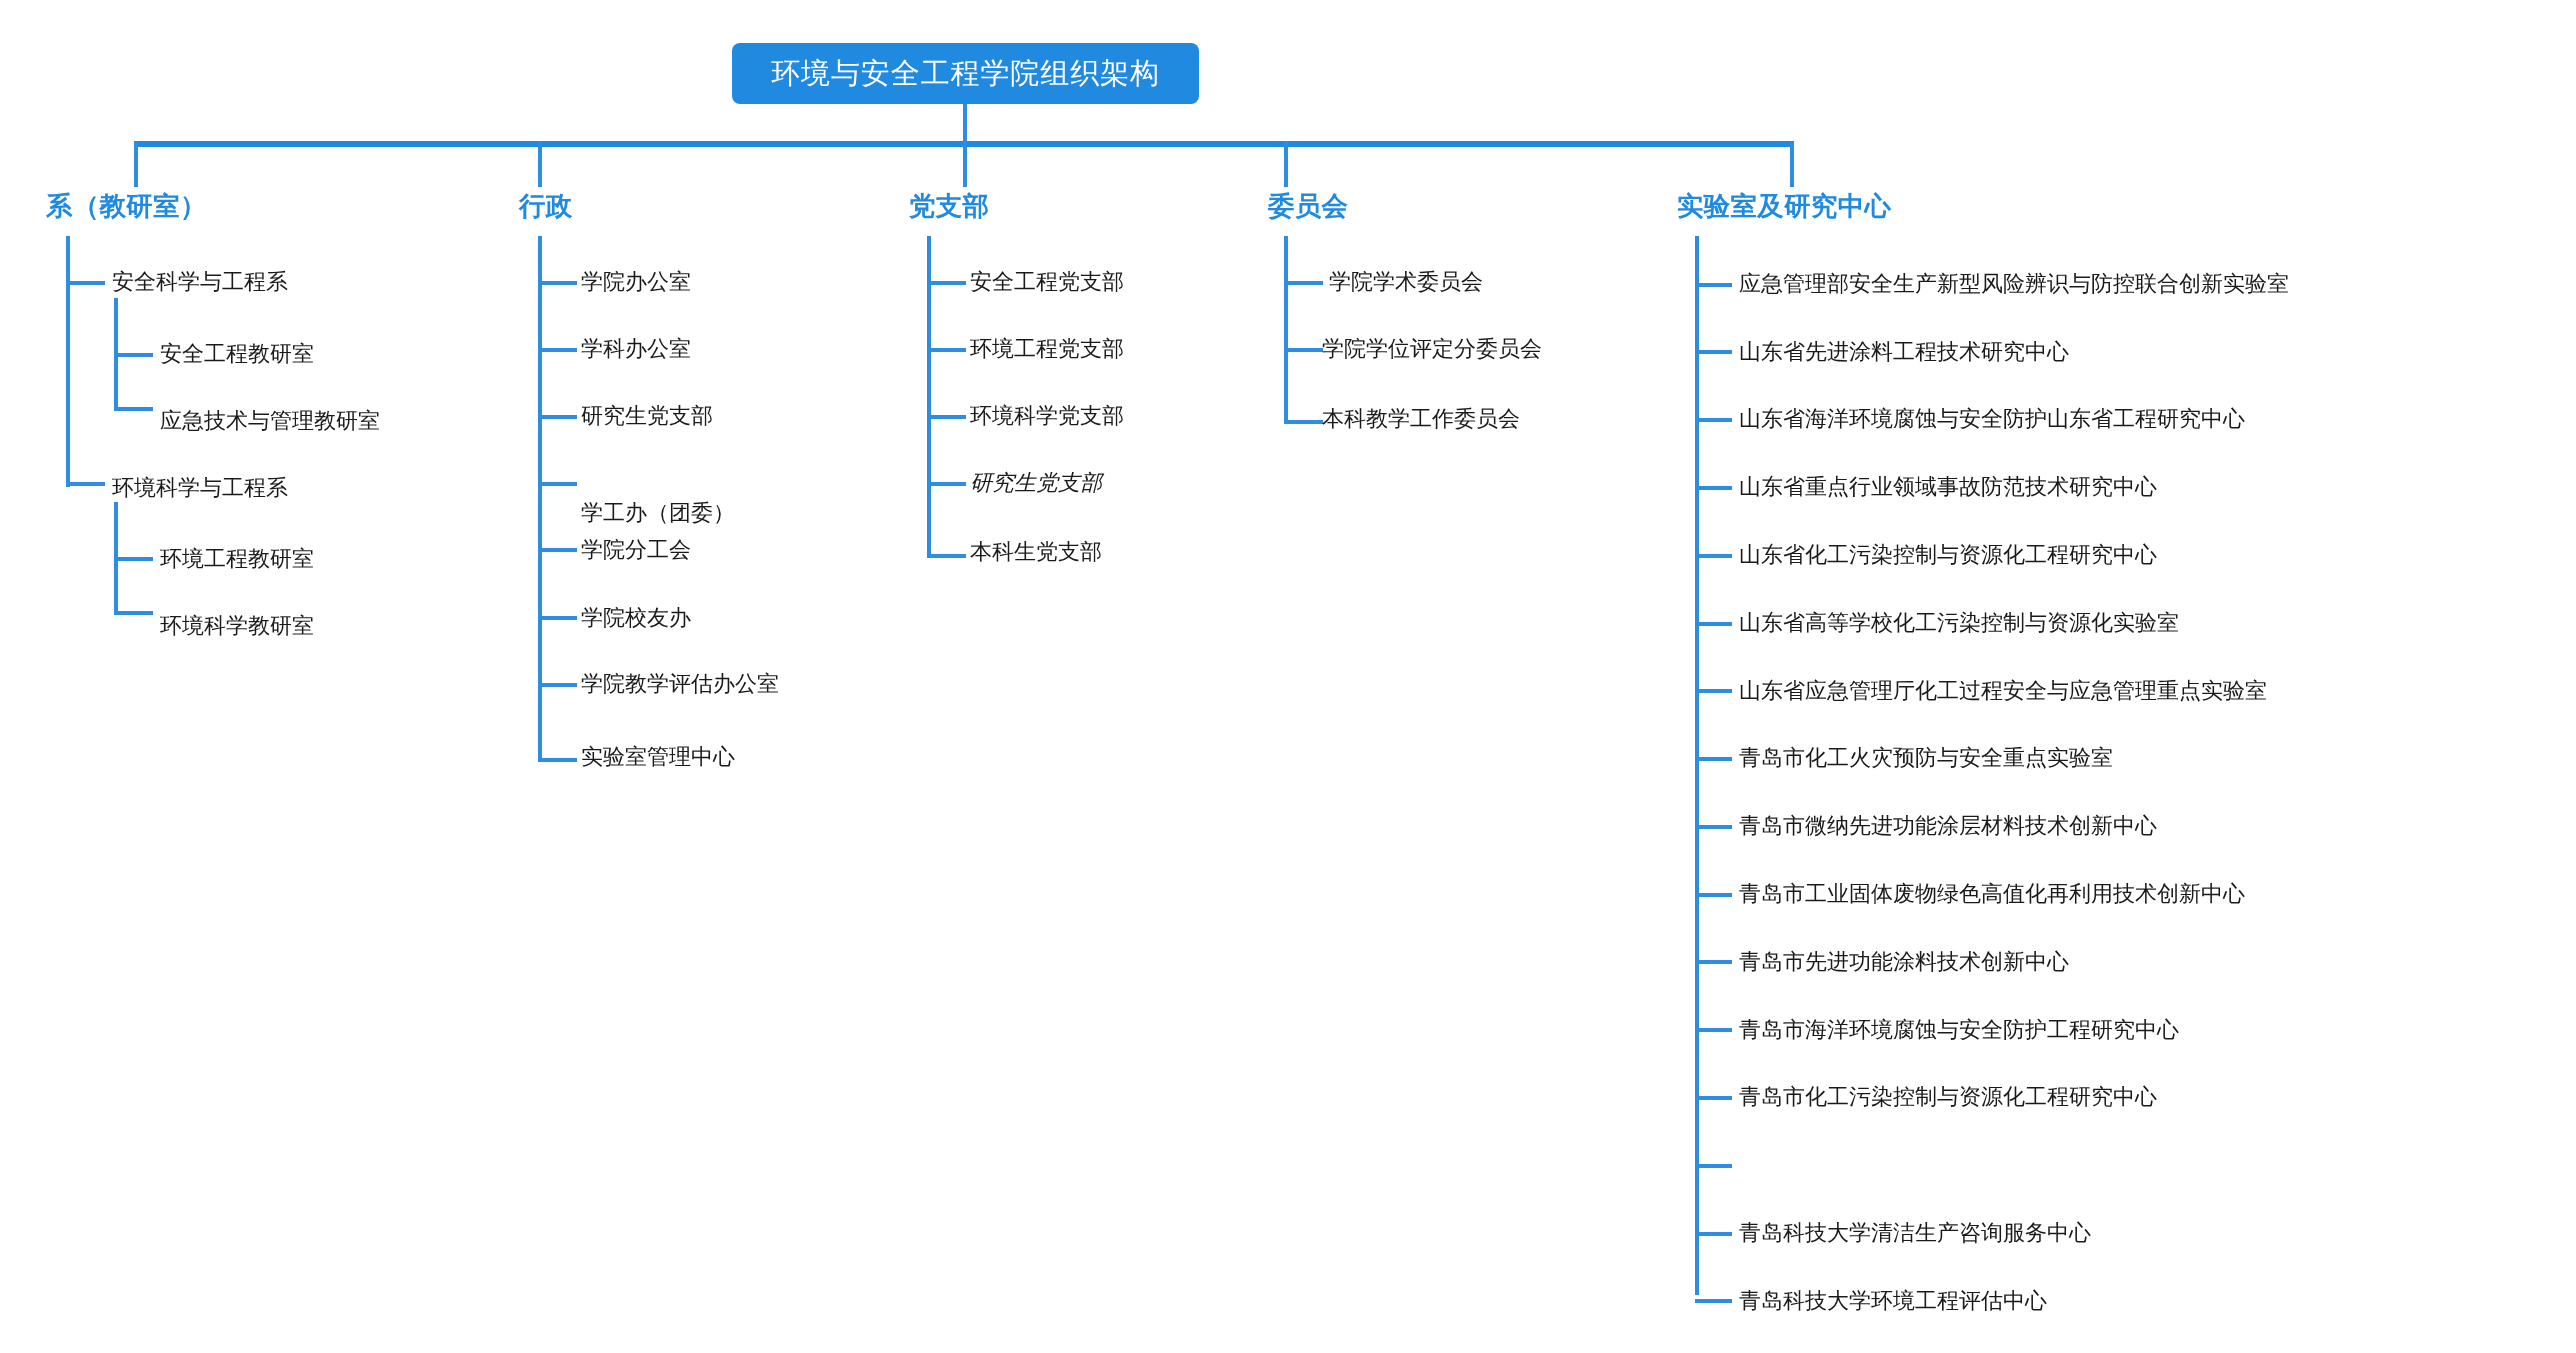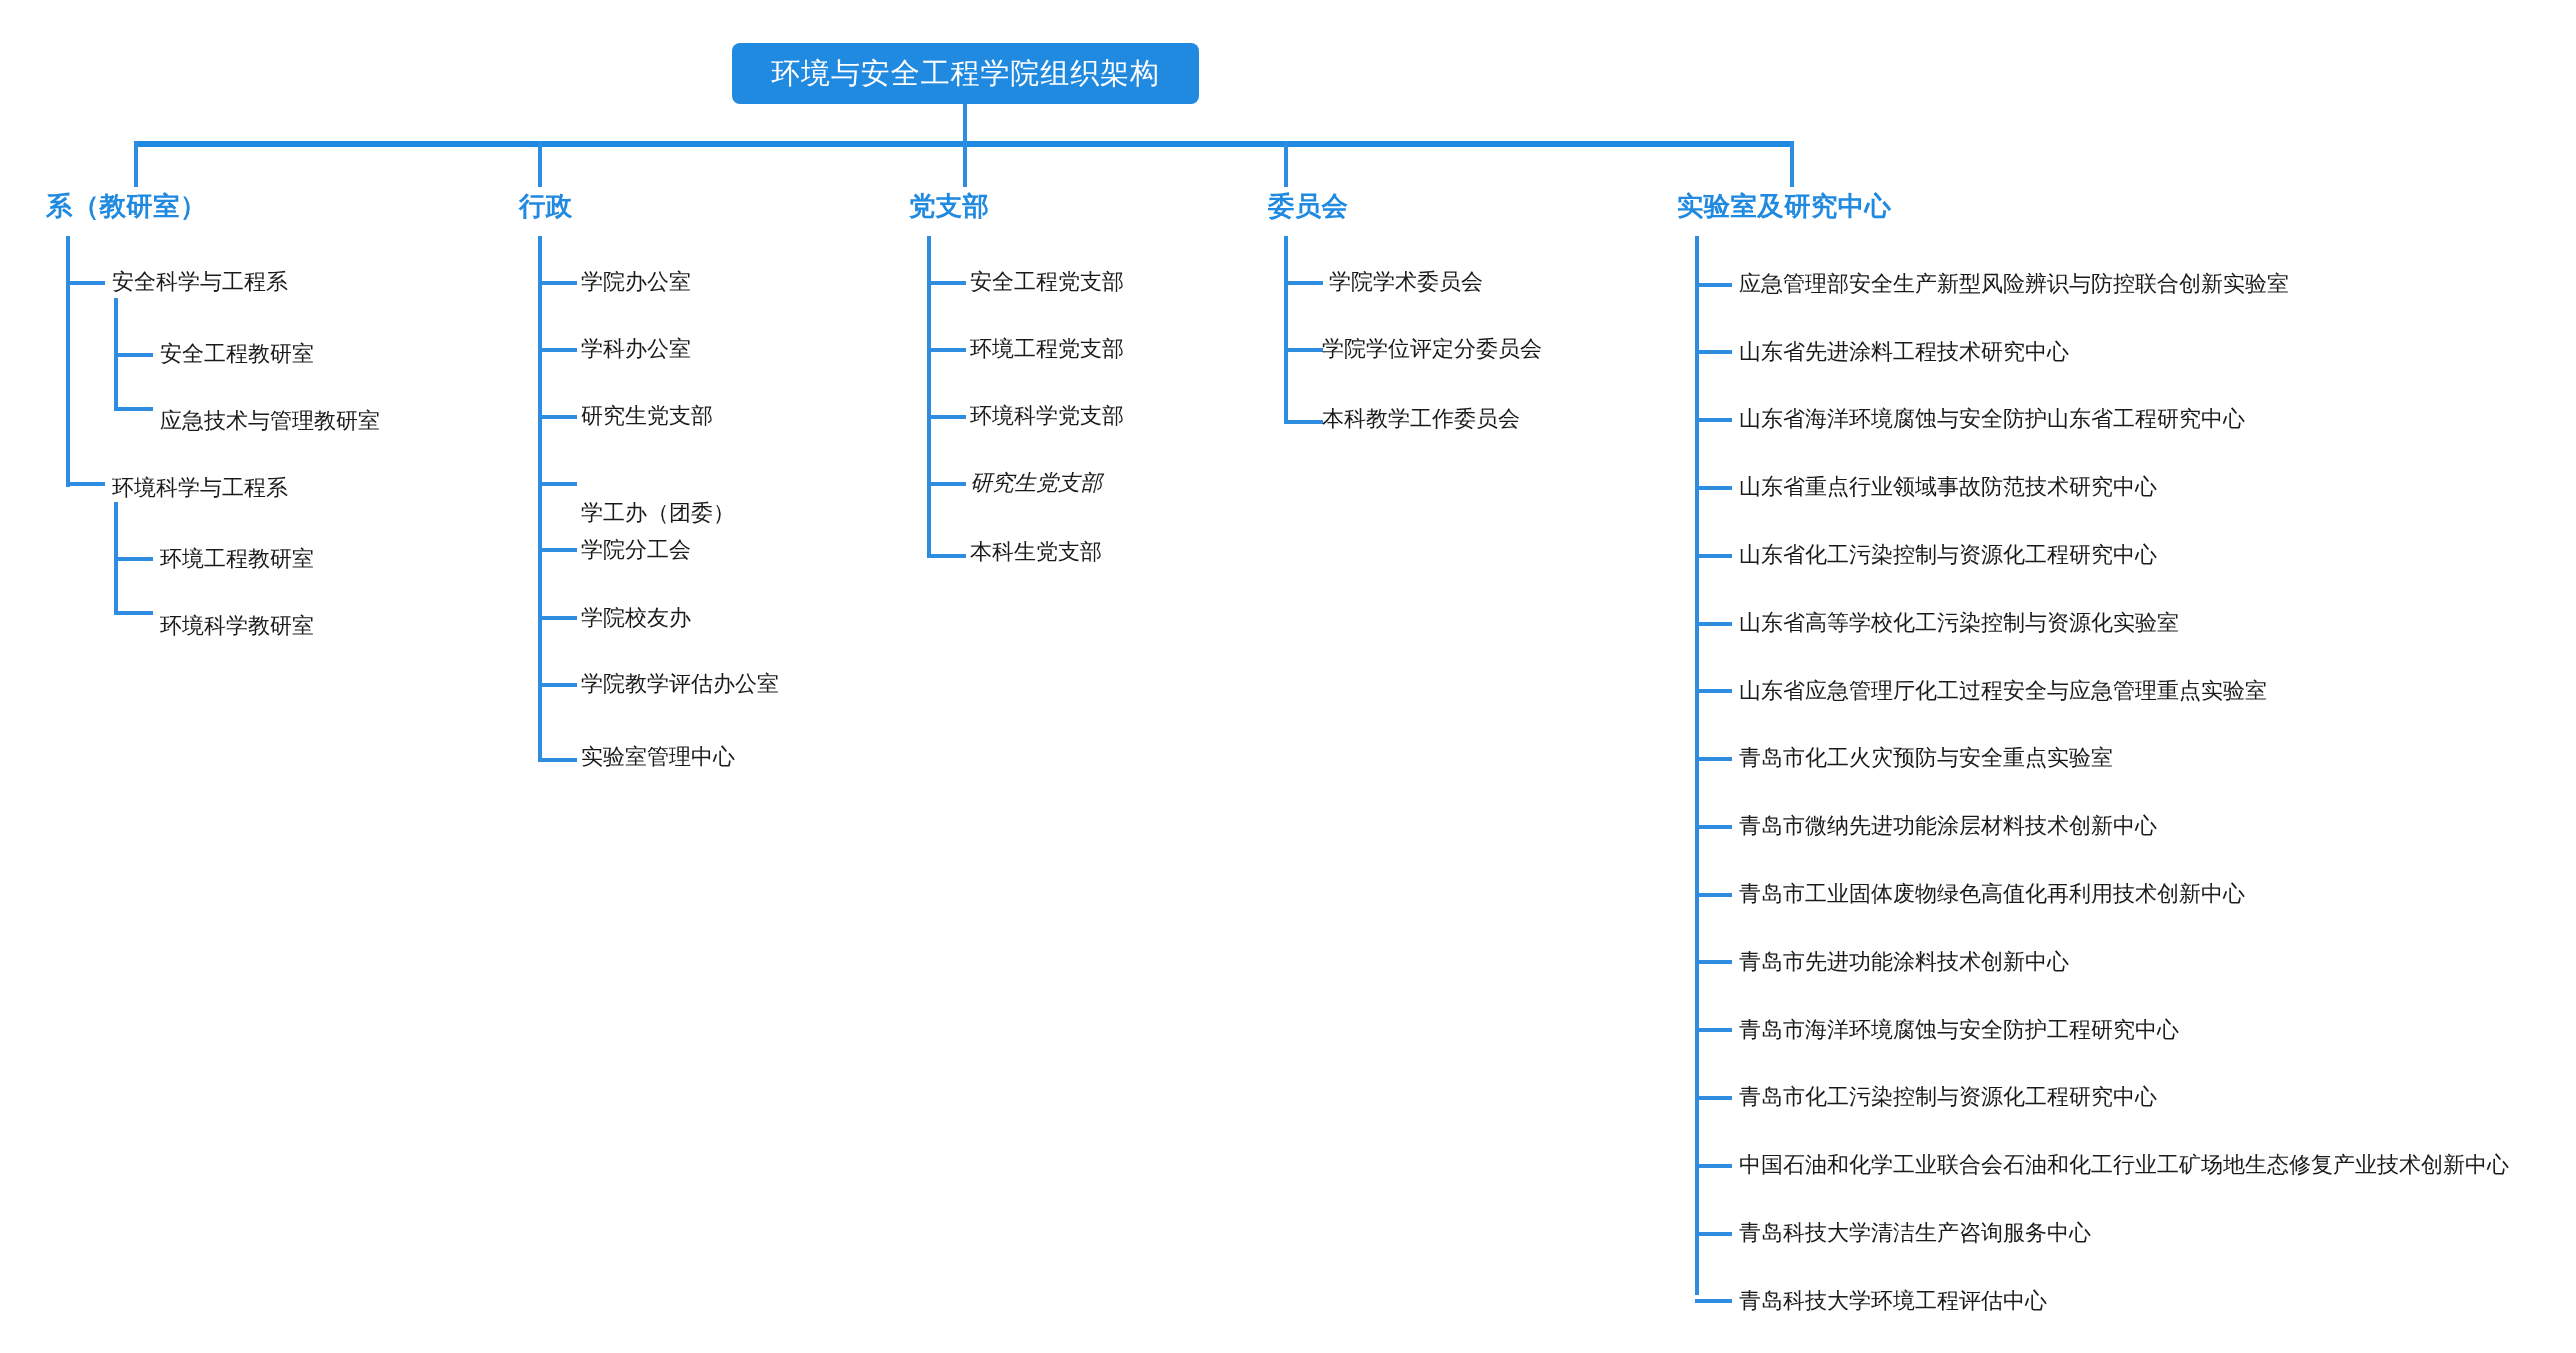--- a/index.html
+++ b/index.html
@@ -210,21 +210,20 @@
   <div class="hline" style="left:1695px; top:960px; width:37px;"></div>
   <div class="node-label" style="left:1739px; top:951px;">青岛市先进功能涂料技术创新中心</div>
 
   <div class="hline" style="left:1695px; top:1028px; width:37px;"></div>
   <div class="node-label" style="left:1739px; top:1019px;">青岛市海洋环境腐蚀与安全防护工程研究中心</div>
 
   <div class="hline" style="left:1695px; top:1096px; width:37px;"></div>
   <div class="node-label" style="left:1739px; top:1086px;">青岛市化工污染控制与资源化工程研究中心</div>
 
   <div class="hline" style="left:1695px; top:1164px; width:37px;"></div>
-  <div class="node-label" style="left:1739px; top:1154px;">中国石油和化学工业联合会石油和化工行业工矿场地生态修复产业技术创新中心</div>
 
   <div class="hline" style="left:1695px; top:1232px; width:37px;"></div>
   <div class="node-label" style="left:1739px; top:1222px;">青岛科技大学清洁生产咨询服务中心</div>
 
   <div class="hline" style="left:1695px; top:1299px; width:37px;"></div>
   <div class="node-label" style="left:1739px; top:1290px;">青岛科技大学环境工程评估中心</div>
 
 </div>
 
 

